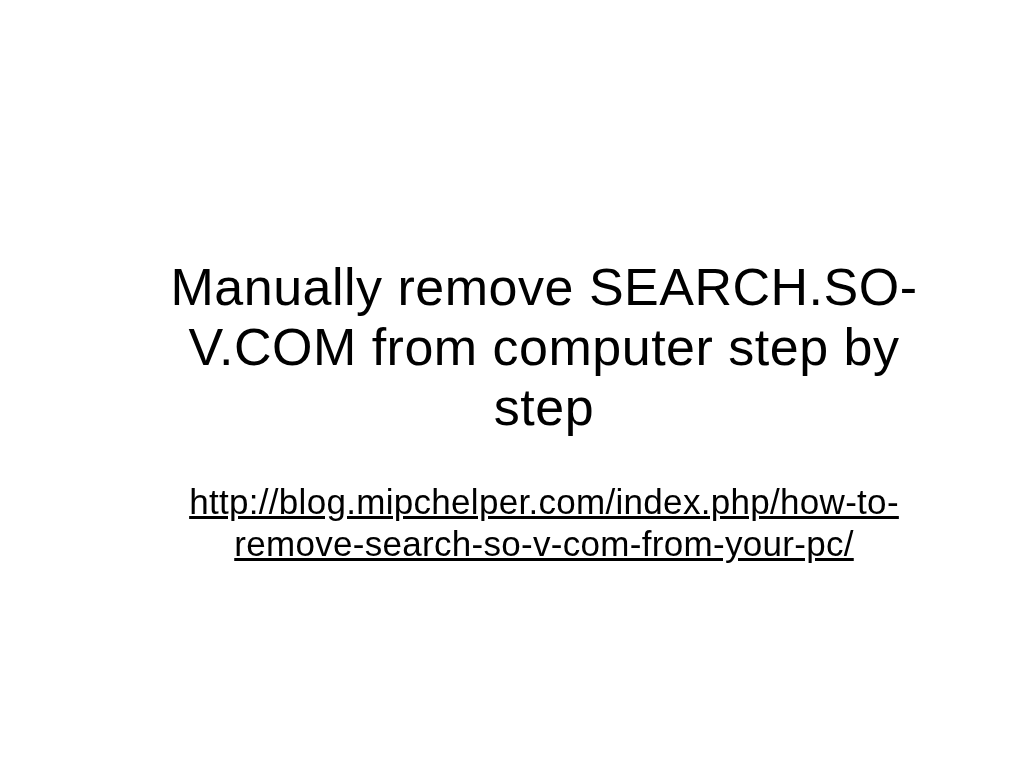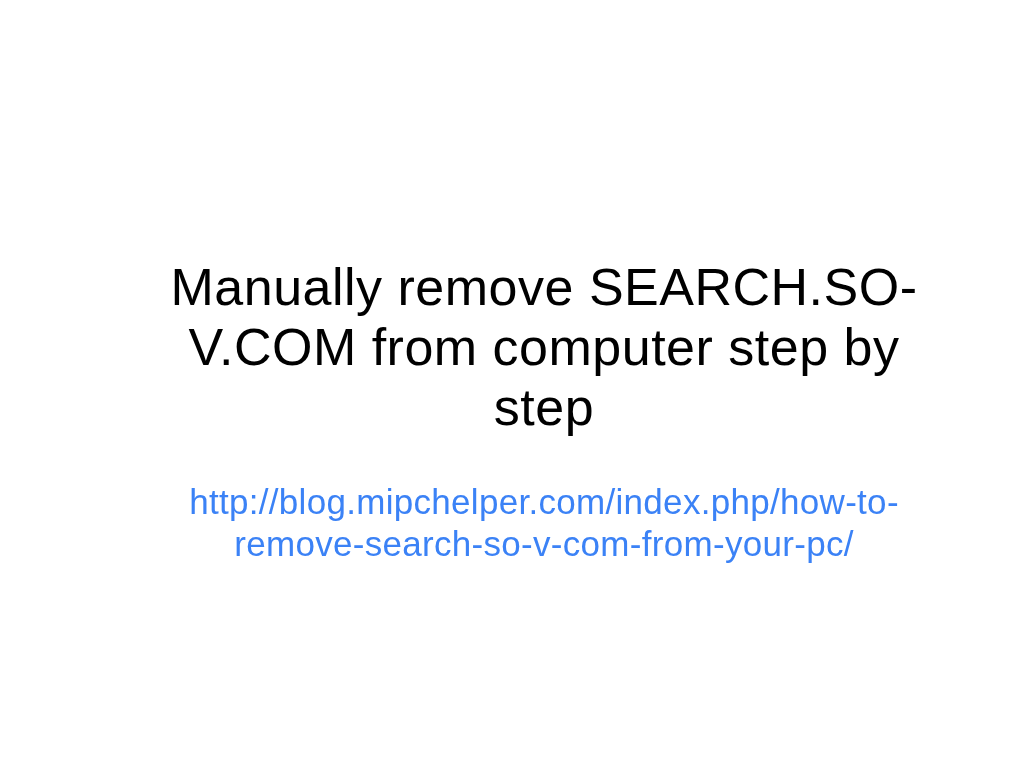--- a/index.html
+++ b/index.html
@@ -22,24 +22,25 @@
       color: #000000;
       font-size: 52px;
       font-weight: 400;
       text-align: center;
       line-height: 1.15;
       max-width: 820px;
       margin-bottom: 28px;
       letter-spacing: 0.5px;
     }
     .link {
-      color: #3b82f6;
+      color: #000000;
       font-size: 35px;
       font-weight: 400;
       text-align: center;
+      text-decoration: underline;
       line-height: 1.2;
       max-width: 720px;
       word-break: break-all;
       cursor: pointer;
       letter-spacing: 0.3px;
     }
   </style>
 </head>
 <body>
 

